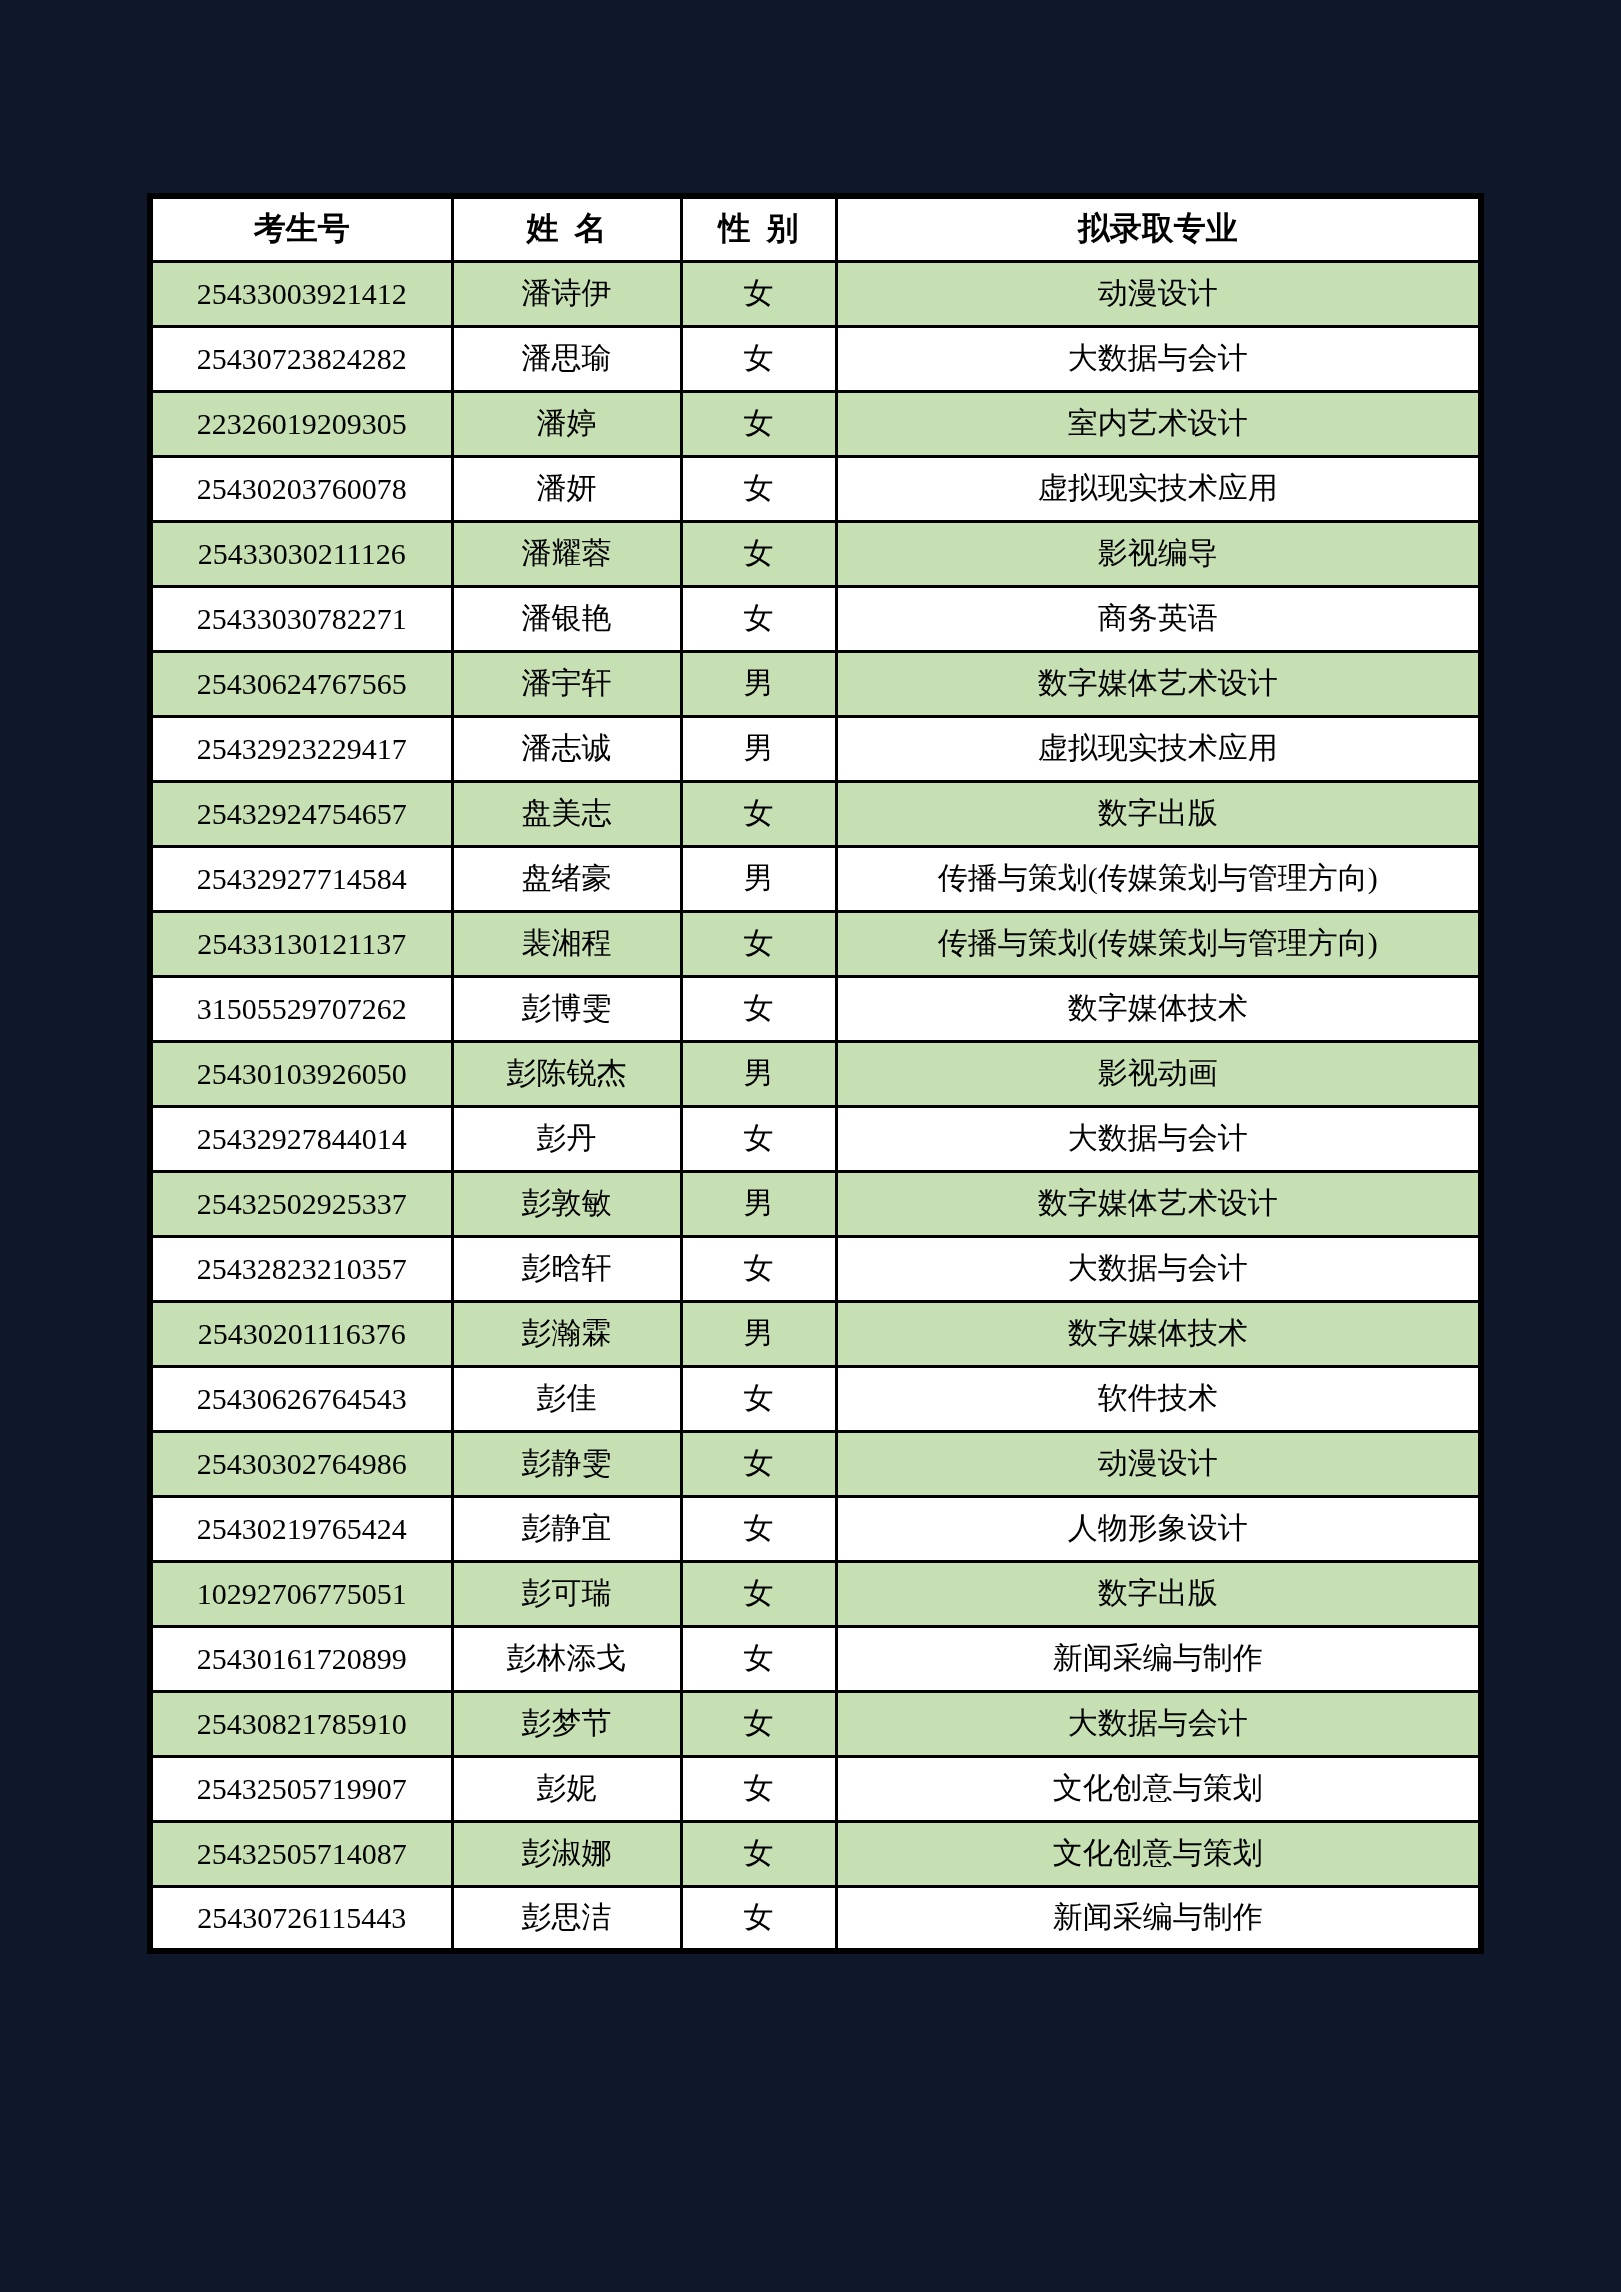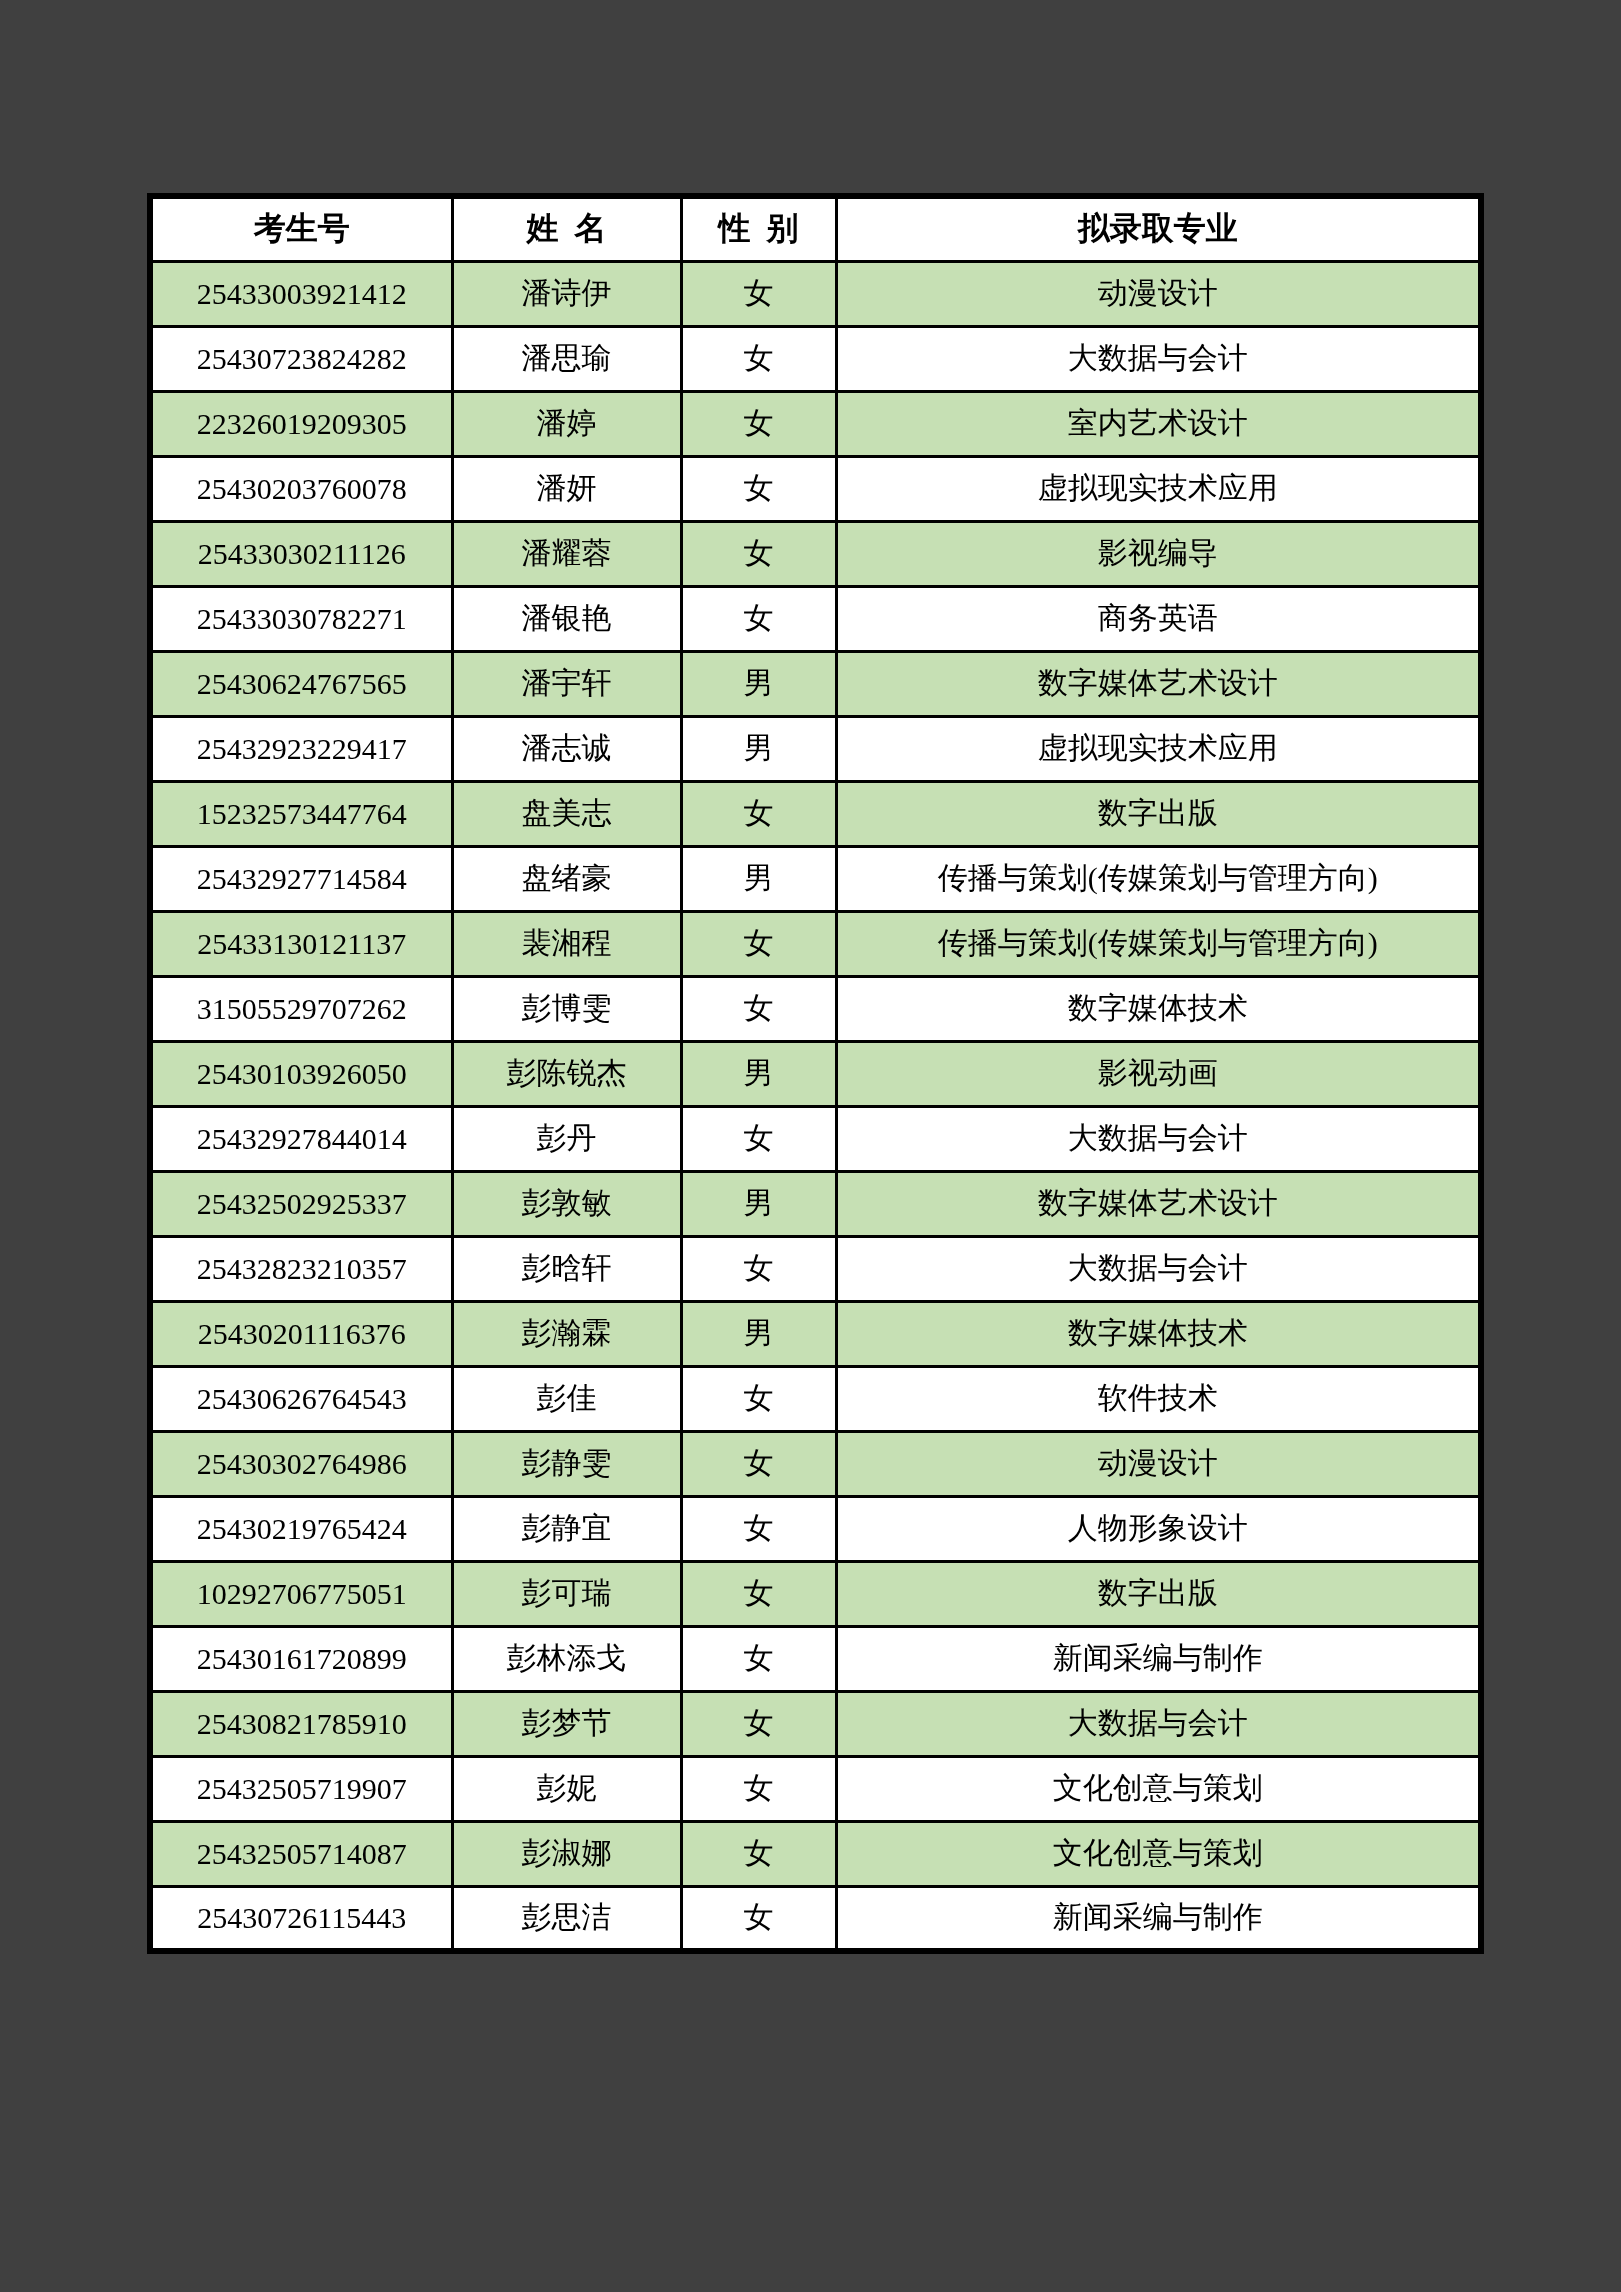--- a/index.html
+++ b/index.html
@@ -4,21 +4,21 @@
 <style>
   html, body {
     margin: 0;
     padding: 0;
     background: #ffffff;
   }
   .page {
     position: relative;
     width: 1621px;
     height: 2293px;
-    background: #404040;
+    background: #0f172a;
     font-family: "Liberation Serif", "DejaVu Serif", serif;
   }
   table.admission {
     position: absolute;
     left: 147px;
     top: 193px;
     width: 1331px;
     border-collapse: collapse;
     table-layout: fixed;
     border: 6.9px solid var(--border-color, #000000);
@@ -123,21 +123,21 @@
           <td>男</td>
           <td>数字媒体艺术设计</td>
         </tr>
         <tr>
           <td>25432923229417</td>
           <td>潘志诚</td>
           <td>男</td>
           <td>虚拟现实技术应用</td>
         </tr>
         <tr>
-          <td>15232573447764</td>
+          <td>25432924754657</td>
           <td>盘美志</td>
           <td>女</td>
           <td>数字出版</td>
         </tr>
         <tr>
           <td>25432927714584</td>
           <td>盘绪豪</td>
           <td>男</td>
           <td>传播与策划(传媒策划与管理方向)</td>
         </tr>

